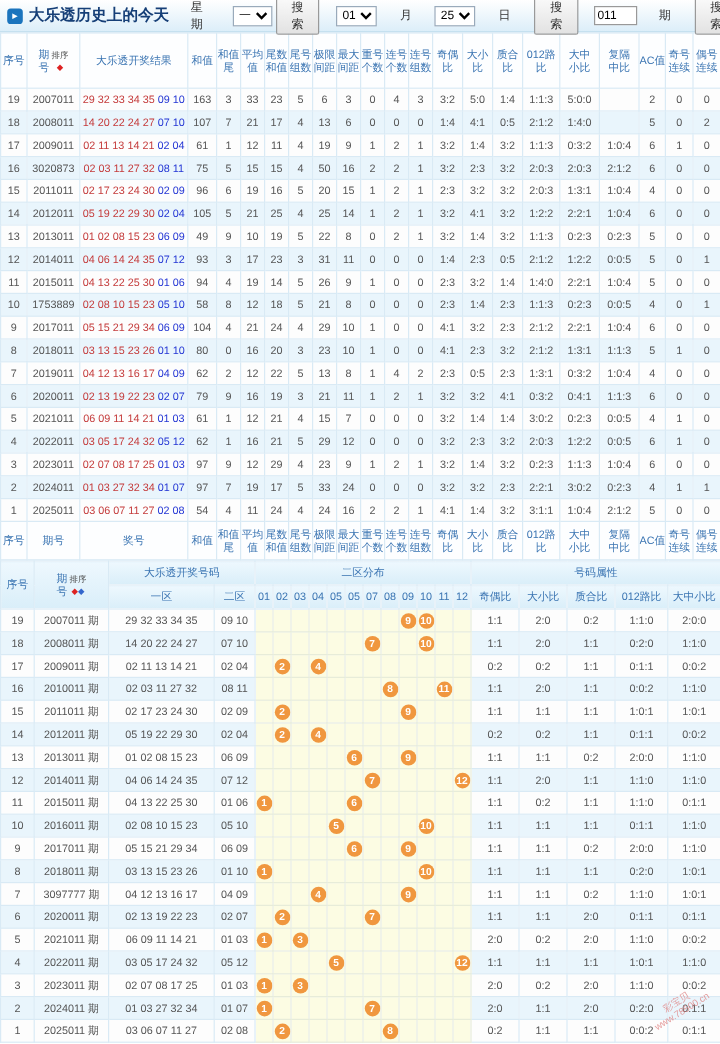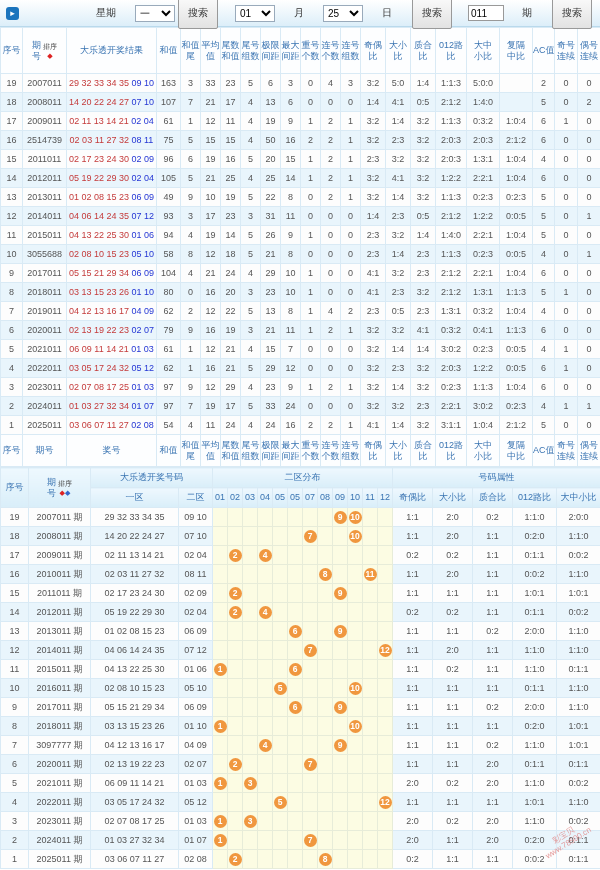--- a/index.html
+++ b/index.html
@@ -51,20 +51,21 @@
         background:#f0973f;color:#fff;line-height:13px;font-size:8.5px;font-weight:bold;box-sizing:border-box;}
   
   .watermark{position:absolute;right:8px;bottom:22px;transform:rotate(-32deg);color:#e08a8a;
              opacity:.85;font-size:8px;line-height:9px;text-align:center;pointer-events:none;}
 </style>
 </head>
 <body>
 
 <div class="topbar">
   <span class="ticon">▸</span>
+  <span class="title">大乐透历史上的今天</span>
   <div class="controls">
     <span class="lbl">星期</span>
     <select><option>一</option></select>
     <button class="sbtn">搜索</button>
     <span class="gap"></span>
     <select><option>01</option></select>
     <span class="lbl">月</span>
     <select><option>25</option></select>
     <span class="lbl">日</span>
     <button class="sbtn">搜索</button>
@@ -197,21 +198,21 @@
         <td>3:2</td>
         <td>1:1:3</td>
         <td>0:3:2</td>
         <td>1:0:4</td>
         <td>6</td>
         <td>1</td>
         <td>0</td>
       </tr>
       <tr>
         <td>16</td>
-        <td>2514739</td>
+        <td>3020873</td>
         <td><span class="front">02 03 11 27 32</span> <span class="back">08 11</span></td>
         <td>75</td>
         <td>5</td>
         <td>15</td>
         <td>15</td>
         <td>4</td>
         <td>50</td>
         <td>16</td>
         <td>2</td>
         <td>2</td>
@@ -341,21 +342,21 @@
         <td>1:4</td>
         <td>1:4:0</td>
         <td>2:2:1</td>
         <td>1:0:4</td>
         <td>5</td>
         <td>0</td>
         <td>0</td>
       </tr>
       <tr>
         <td>10</td>
-        <td>3055688</td>
+        <td>1753889</td>
         <td><span class="front">02 08 10 15 23</span> <span class="back">05 10</span></td>
         <td>58</td>
         <td>8</td>
         <td>12</td>
         <td>18</td>
         <td>5</td>
         <td>21</td>
         <td>8</td>
         <td>0</td>
         <td>0</td>

